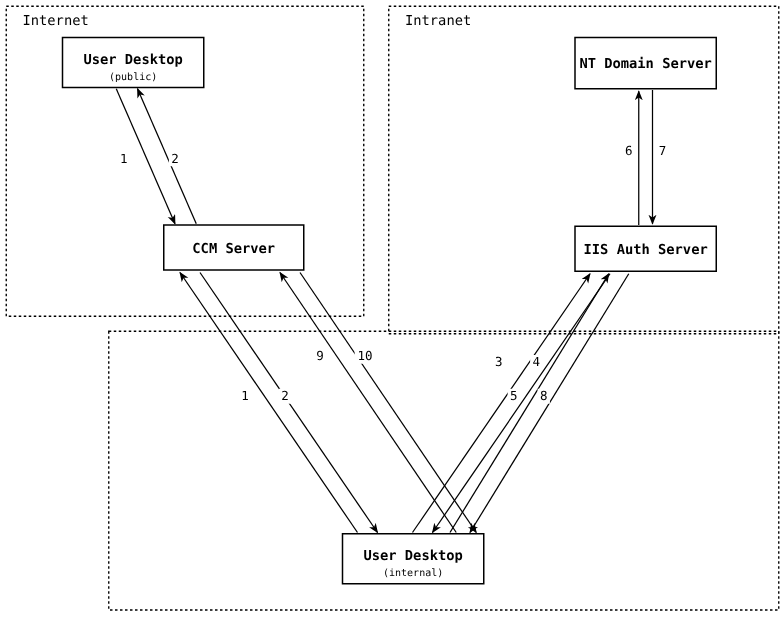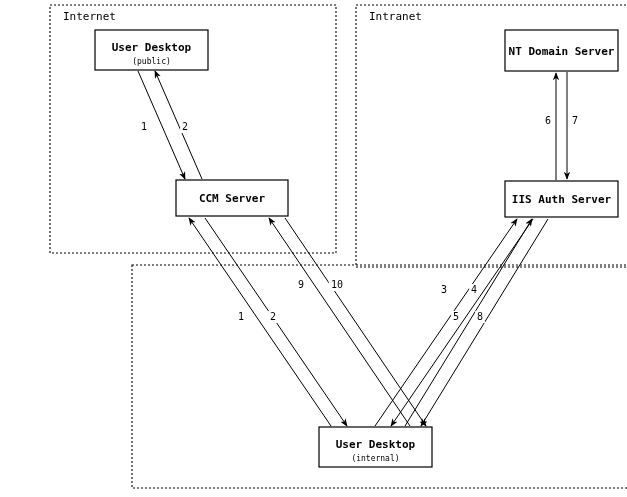--- a/index.html
+++ b/index.html
@@ -6,21 +6,20 @@
     margin: 0;
     padding: 0;
     background: #ffffff;
   }
   #diagram-root {
     position: relative;
     width: 564px;
     height: 497px;
     background: #ffffff;
     font-family: "DejaVu Sans Mono", "Liberation Mono", monospace;
-    padding-left: 45px;
   }
   svg#diagram-canvas {
     display: block;
     width: 627px;
     height: 497px;
   }
   .zone-label {
     font-family: "DejaVu Sans Mono", "Liberation Mono", monospace;
     font-size: 11px;
     fill: #000000;

